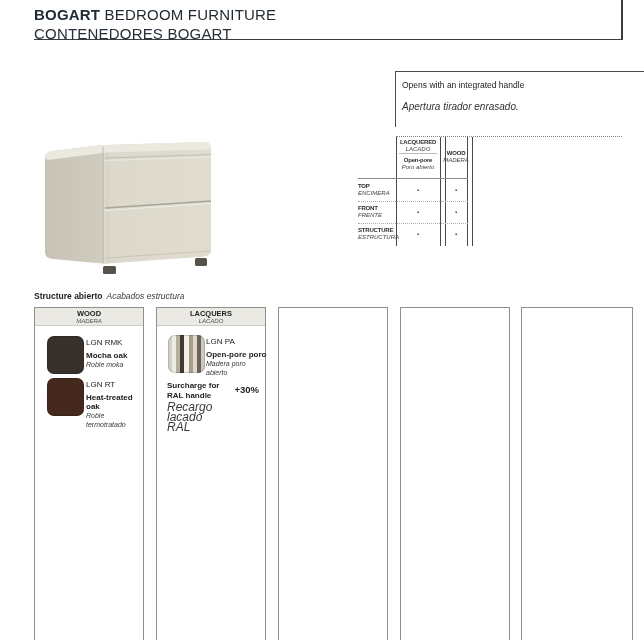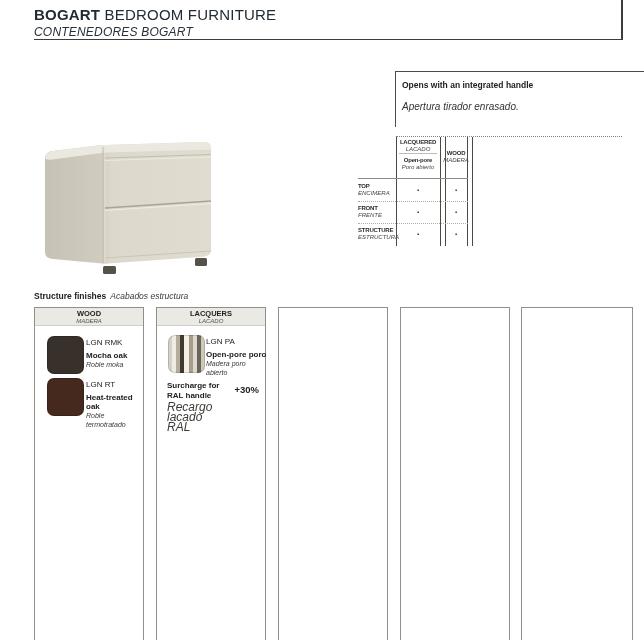--- a/index.html
+++ b/index.html
@@ -3,28 +3,28 @@
 <meta charset="utf-8">
 <style>
   html,body{margin:0;padding:0;background:#ffffff;}
   .page{position:relative;width:644px;height:640px;background:#ffffff;overflow:hidden;
         font-family:"Liberation Sans",sans-serif;color:#2a2b2e;}
   .abs{position:absolute;}
 
   
   .page-title{left:34px;top:6px;font-size:15px;letter-spacing:.2px;color:#222b33;white-space:nowrap;}
   .page-title .brand{font-weight:bold;}
-  .page-subtitle{left:34px;top:25px;font-size:12px;font-style:italic;color:#26303a;letter-spacing:.2px;}
+  .page-subtitle{left:34px;top:25px;font-size:15px;color:#26303a;letter-spacing:.2px;}
   .header-rule{left:34px;top:39px;width:588px;height:0;border-top:1.5px solid #3c3c39;}
   .corner-rule{left:621px;top:0;width:1.5px;height:40px;background:#3c3c39;}
 
   
   .info-box{left:395px;top:71px;width:249px;height:55px;
             border-top:1.5px solid #4c4c47;border-left:1.5px solid #4c4c47;}
-  .info-title{left:402px;top:80px;font-size:8.5px;font-weight:bold;color:#222;}
+  .info-title{left:402px;top:80px;font-size:8.5px;font-weight:normal;color:#222;}
   .info-sub{left:402px;top:101px;font-size:10px;font-style:italic;color:#33332f;}
 
   
   .vline{width:1.4px;background:#4a4a45;top:137px;height:109px;}
   .t-top-dotted{left:396px;top:136px;width:226px;border-top:1.5px dotted #81807a;}
   .t-head-sep{left:399px;top:153px;width:38px;border-top:1px solid #bcbbb4;}
   .t-head-bottom{left:358px;top:178px;width:110px;border-top:1px solid #8b8a84;}
   .t-row-sep{left:358px;width:110px;border-top:1px dotted #aeada6;}
   .t-colhead{text-align:center;line-height:6.5px;}
   .t-colhead .c{display:block;font-size:6px;font-weight:bold;letter-spacing:-.2px;}
@@ -137,21 +137,21 @@
   </div>
 
   <div class="abs t-mark" style="left:396px;top:186px;width:44px">▪</div>
   <div class="abs t-mark" style="left:445px;top:186px;width:22px">▪</div>
   <div class="abs t-mark" style="left:396px;top:208px;width:44px">▪</div>
   <div class="abs t-mark" style="left:445px;top:208px;width:22px">▪</div>
   <div class="abs t-mark" style="left:396px;top:230px;width:44px">▪</div>
   <div class="abs t-mark" style="left:445px;top:230px;width:22px">▪</div>
 
   <div class="abs fin-heading">
-    <span class="b">Structure finishes</span><span class="i">Acabados estructura</span>
+    <span class="b">Structure abierto</span><span class="i">Acabados estructura</span>
   </div>
 
   <div class="abs fcol" style="left:34px">
     <div class="fcol-head">
       <span class="t">WOOD</span>
       <span class="s">MADERA</span>
     </div>
     <div class="abs swatch grain" style="left: 12px; top: 28px; background: rgb(56, 48, 42);"></div>
     <div class="abs fitem-text" style="left:51px;top:30px;width:56px">
       <div class="code">LGN RMK</div>

